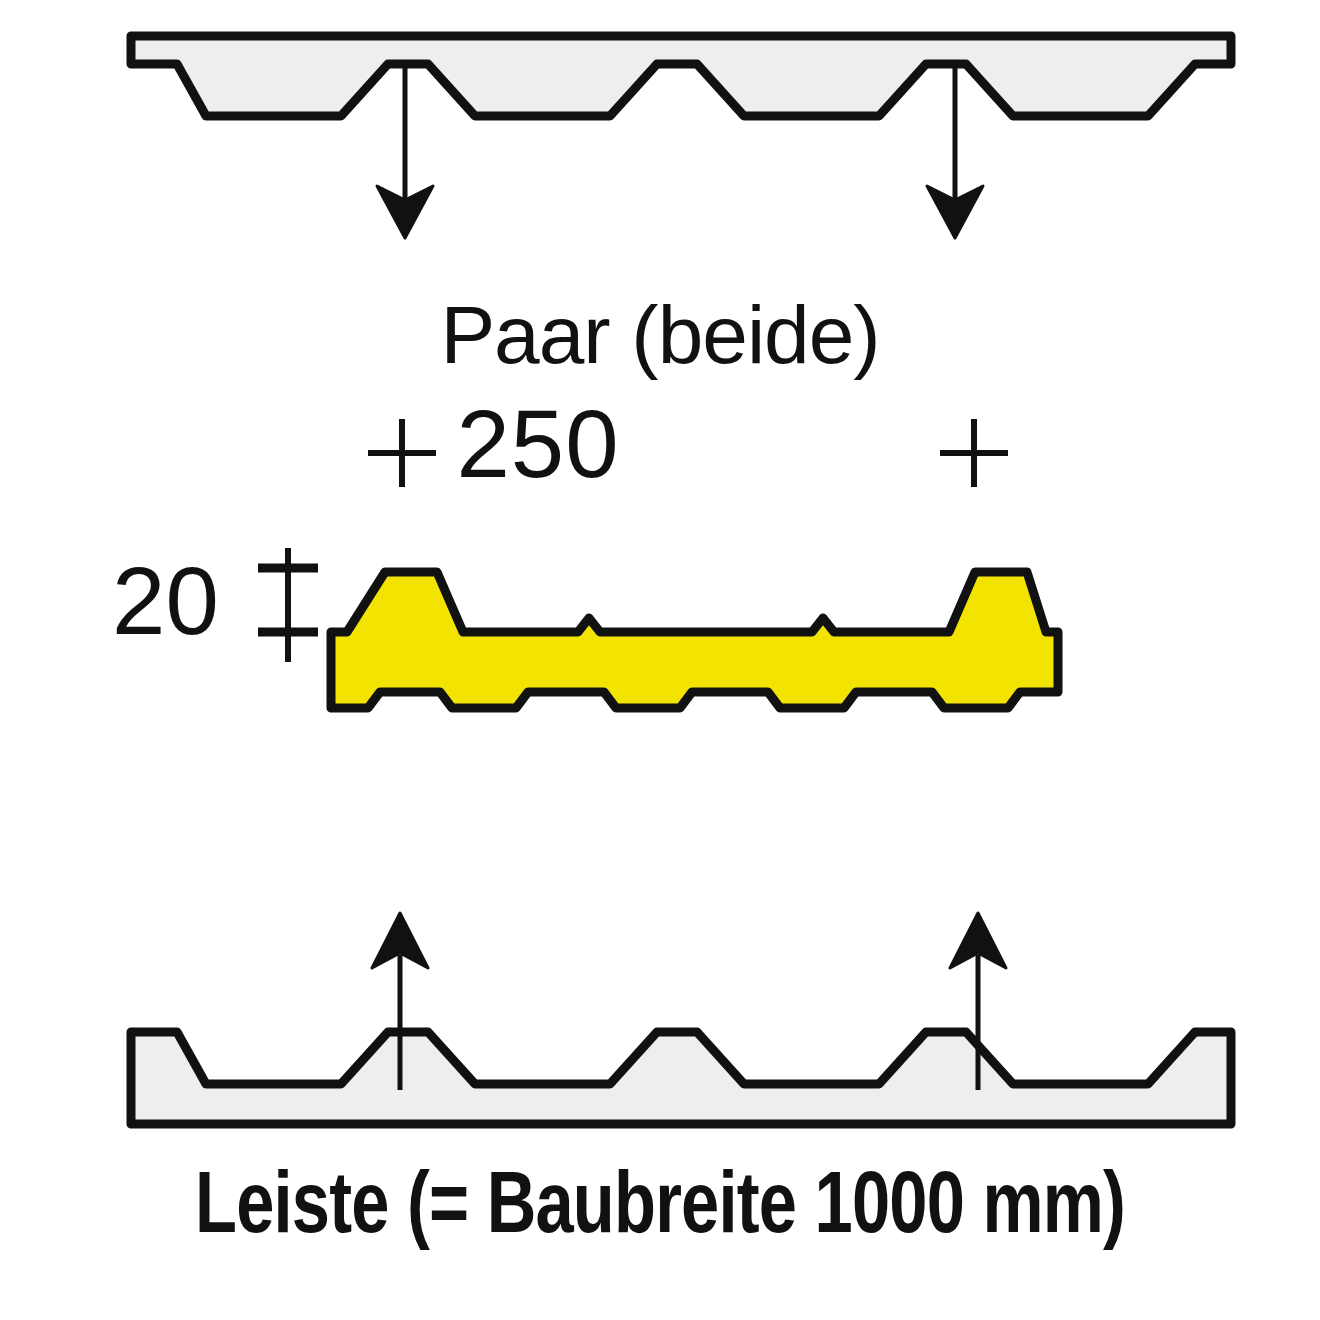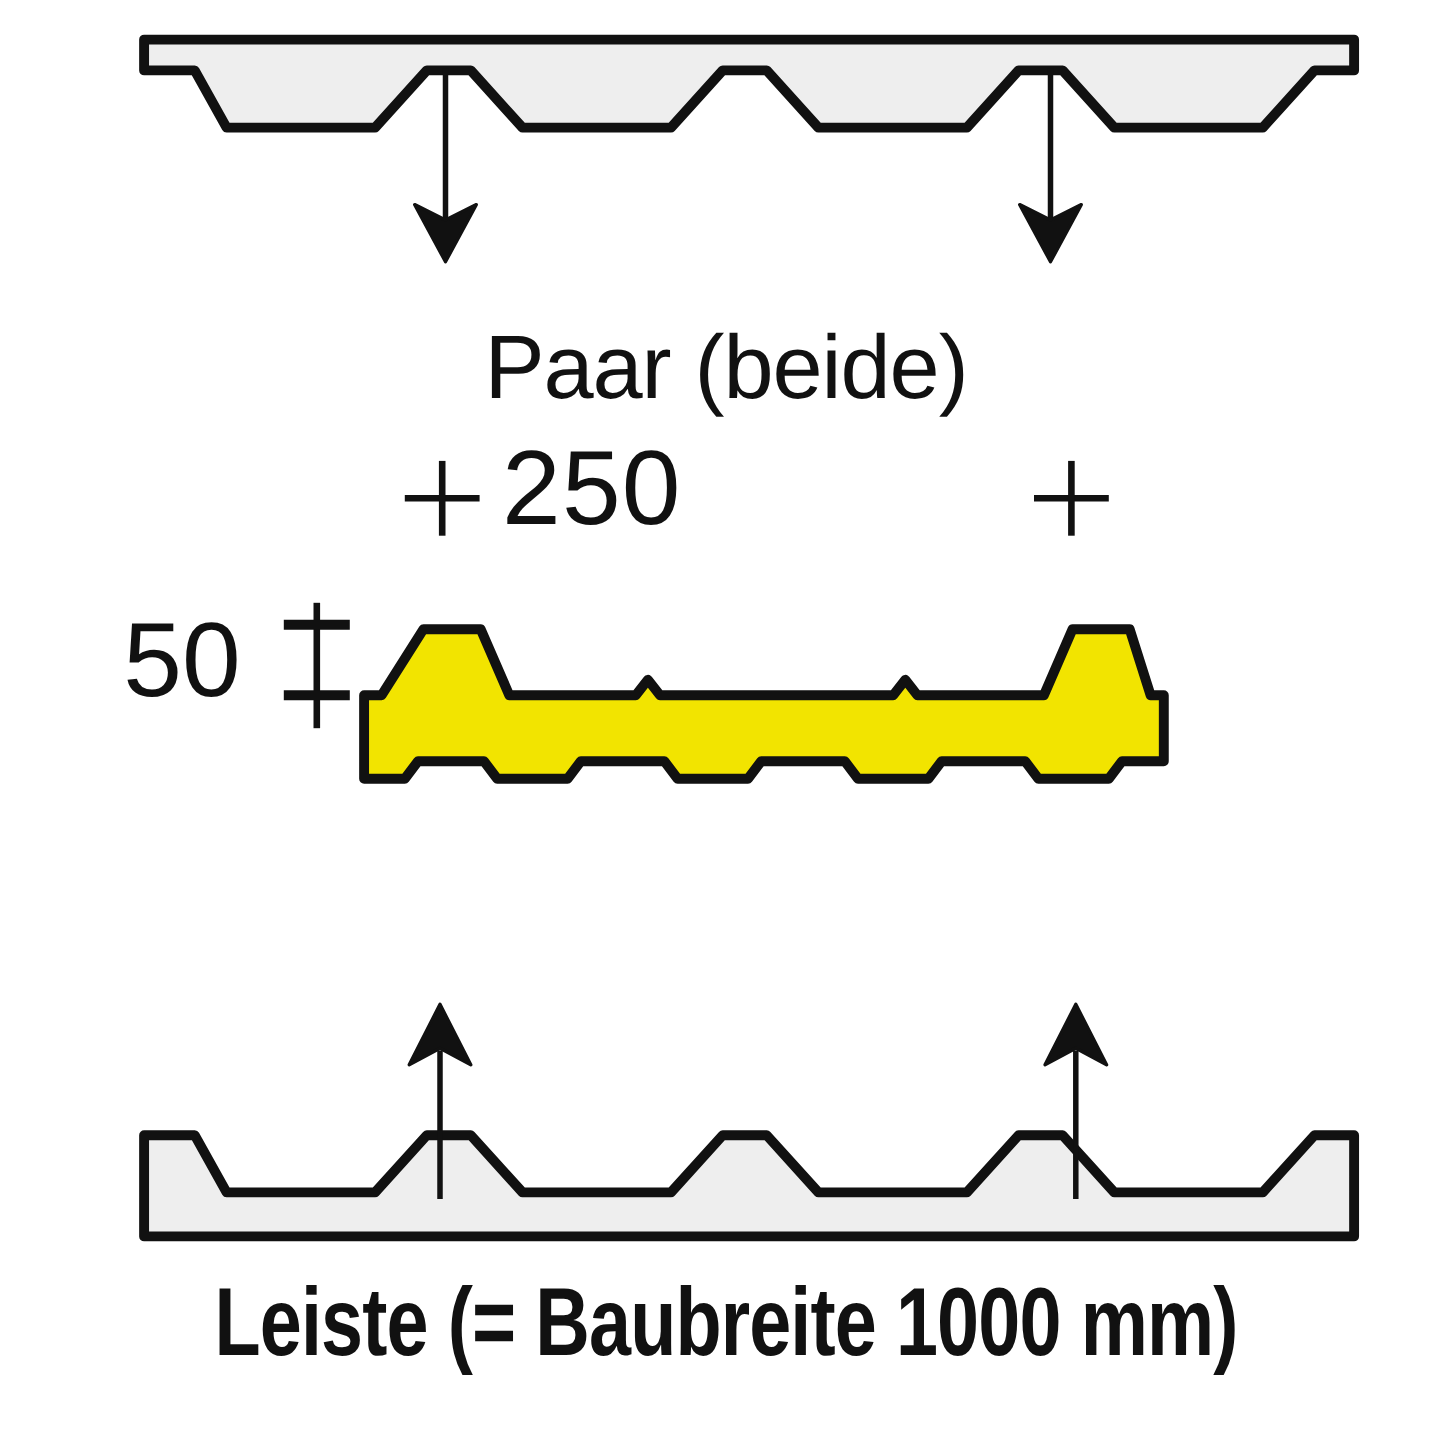--- a/index.html
+++ b/index.html
@@ -199,17 +199,17 @@
       <line x1="978" y1="1090" x2="978" y2="955" stroke="#111111" stroke-width="5"></line>
       <path d="M 978,913 L 1006,968 L 978,953 L 950,968 Z" fill="#111111" stroke="#111111" stroke-width="3" stroke-linejoin="round"></path>
     </g>
 
   </svg>
 
   <div class="lbl" id="label-paar">Paar (beide)</div>
 
   <div class="lbl" id="label-250">250</div>
 
-  <div class="lbl" id="label-40">50</div>
+  <div class="lbl" id="label-40">20</div>
 
   <div class="lbl" id="label-leiste">Leiste (= Baubreite 1000 mm)</div>
 
 </div>
 
 </body></html>

